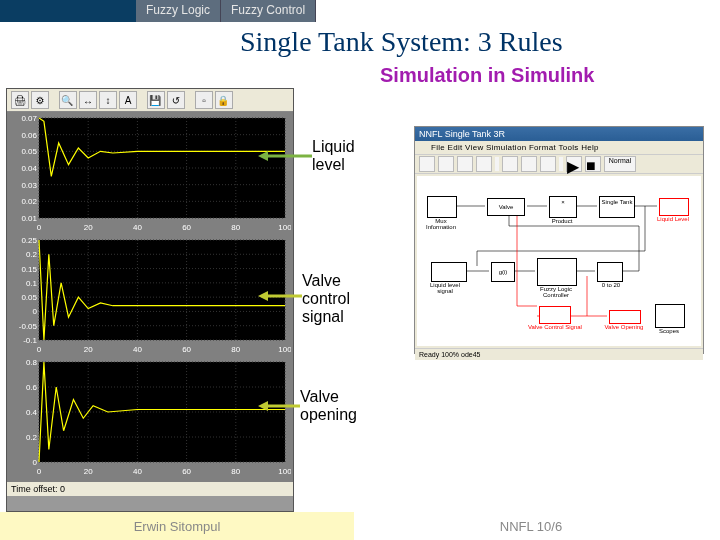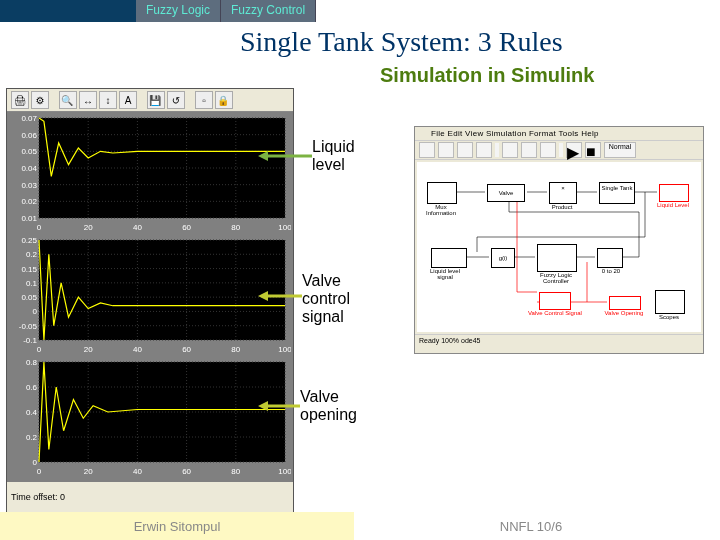--- a/index.html
+++ b/index.html
@@ -1,29 +1,29 @@
 <!DOCTYPE html>
 <html><head>
 <meta charset="utf-8">
 <style>
 body{margin:0;font-family:Verdana,Arial,sans-serif;background:#fff;width:720px;height:540px;overflow:hidden;position:relative}
 .topbar{display:flex;height:22px}
 .topbar .pad{width:136px;background:#0a3d62}
-.topbar .tab{background:#5d6d7e;color:#5eead4;font-size:12px;padding:3px 10px;border-right:1px solid #445}
+.topbar .tab{background:#5d6d7e;color:#e5e5e5;font-size:12px;padding:3px 10px;border-right:1px solid #445}
 .title{background:#fff;color:#003366;font-size:28px;padding:4px 0 2px 240px;font-family:Verdana}
-.subtitle{color:#4d7c0f;font-size:20px;font-weight:bold;text-align:left;padding:4px 0 4px 380px}
+.subtitle{color:#a21caf;font-size:20px;font-weight:bold;text-align:left;padding:4px 0 4px 380px}
 .scope{position:absolute;left:6px;top:88px;width:286px;height:422px;background:#999;border:1px solid #555}
 .scope-title{background:linear-gradient(#3a6ea5,#3a6ea5);color:#fff;font-size:10px;padding:2px 4px;display:flex;justify-content:space-between}
 .scope-tb{background:#ece9d8;height:22px;display:flex;align-items:center;gap:2px;padding:0 4px;border-bottom:1px solid #888}
 .scope-tb span{width:16px;height:16px;border:1px solid #aaa;background:#eee;display:inline-flex;align-items:center;justify-content:center;font-size:10px}
 .plots{background:#808080;padding:2px}
 .plot{position:relative;height:118px;margin-bottom:4px}
 .plot:last-child{height:118px}
 .plot svg{display:block}
-.timeoffset{background:#ece9d8;font-size:9px;padding:10px 4px;color:#000}
+.timeoffset{background:#ece9d8;font-size:9px;padding:2px 4px;color:#000}
 .annot{position:absolute;font-weight:normal;font-size:16px;color:#000}
 .simulink{position:absolute;right:16px;top:126px;width:288px;height:226px;border:1px solid #888;background:#ece9d8}
 .sim-title{background:linear-gradient(#3a6ea5,#2a5e95);color:#fff;font-size:9px;padding:2px 4px}
 .sim-menu{background:#ece9d8;font-size:8px;padding:2px 16px;border-bottom:1px solid #ccc;letter-spacing:0.3px}
 .sim-tb{background:#ece9d8;height:18px;border-bottom:1px solid #ccc;display:flex;align-items:center;gap:3px;padding:0 4px}
 .sim-tb span{width:14px;height:14px;border:1px solid #bbb;background:#f4f4f4}
 .sim-canvas{background:#fff;height:170px;position:relative;margin:2px}
 .block{position:absolute;border:1px solid #000;background:#fff;font-size:6px;text-align:center}
 .blocklbl{position:absolute;font-size:6px;text-align:center;width:40px}
 .redblock{border:1px solid red;color:red}
@@ -176,20 +176,21 @@
   </svg>
 
 <div class="annot" style="left:300px;top:388px;white-space:pre">Valve
 opening</div>
 <svg style="position:absolute;left:258px;top:400px" width="42" height="12">
     <line x1="42" y1="6" x2="4" y2="6" stroke="#c0ca33" stroke-width="3"></line>
     <polygon points="0,6 10,1 10,11" fill="#c0ca33"></polygon>
   </svg>
 
 <div class="simulink">
+  <div class="sim-title">NNFL Single Tank 3R</div>
   <div class="sim-menu">File  Edit  View  Simulation  Format  Tools  Help</div>
   <div class="sim-tb">
     <span></span>
     <span></span>
     <span></span>
     <span></span>
     <span style="width:4px;border:none"></span>
     <span></span>
     <span></span>
     <span></span>

